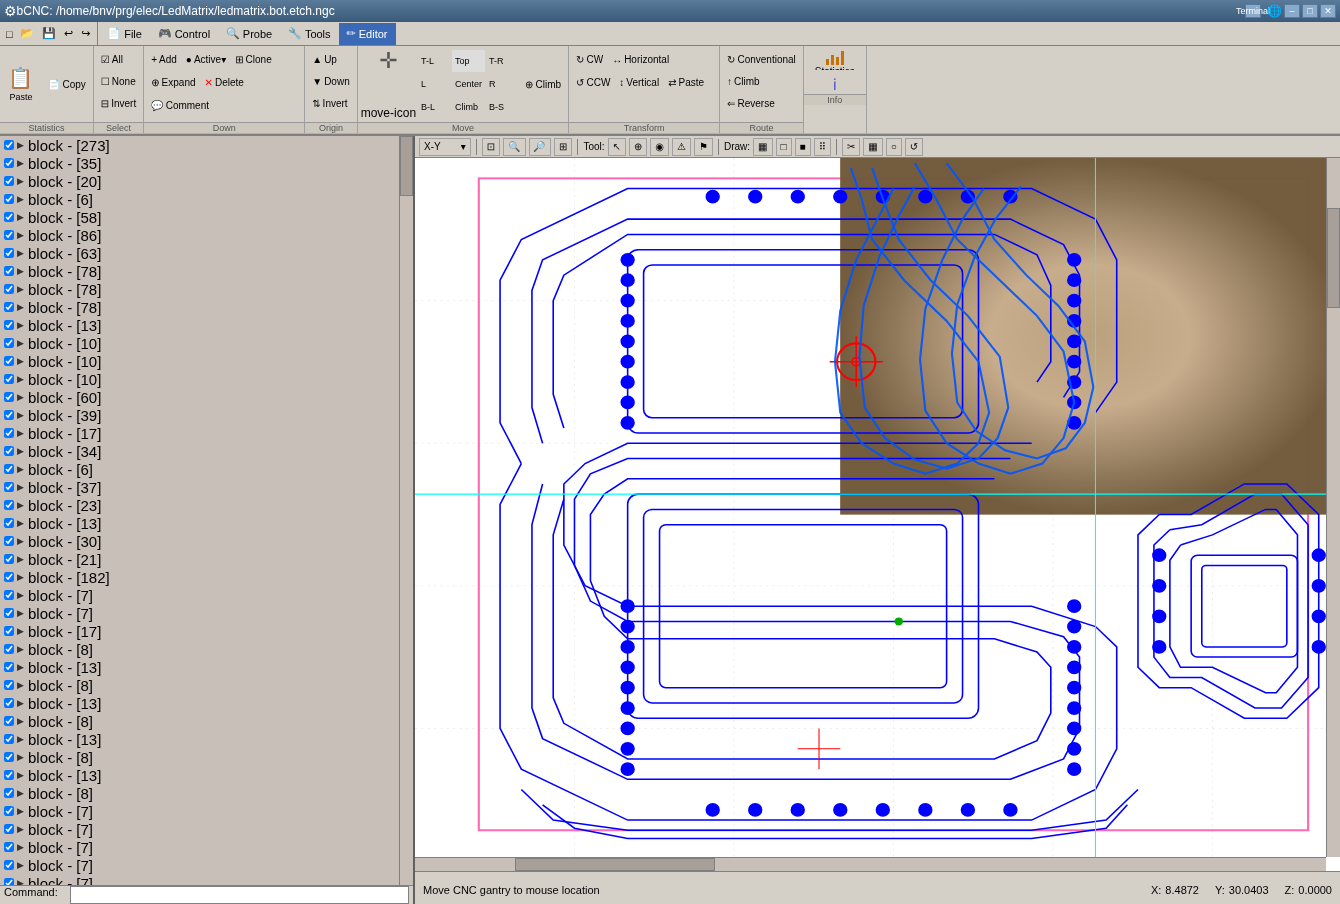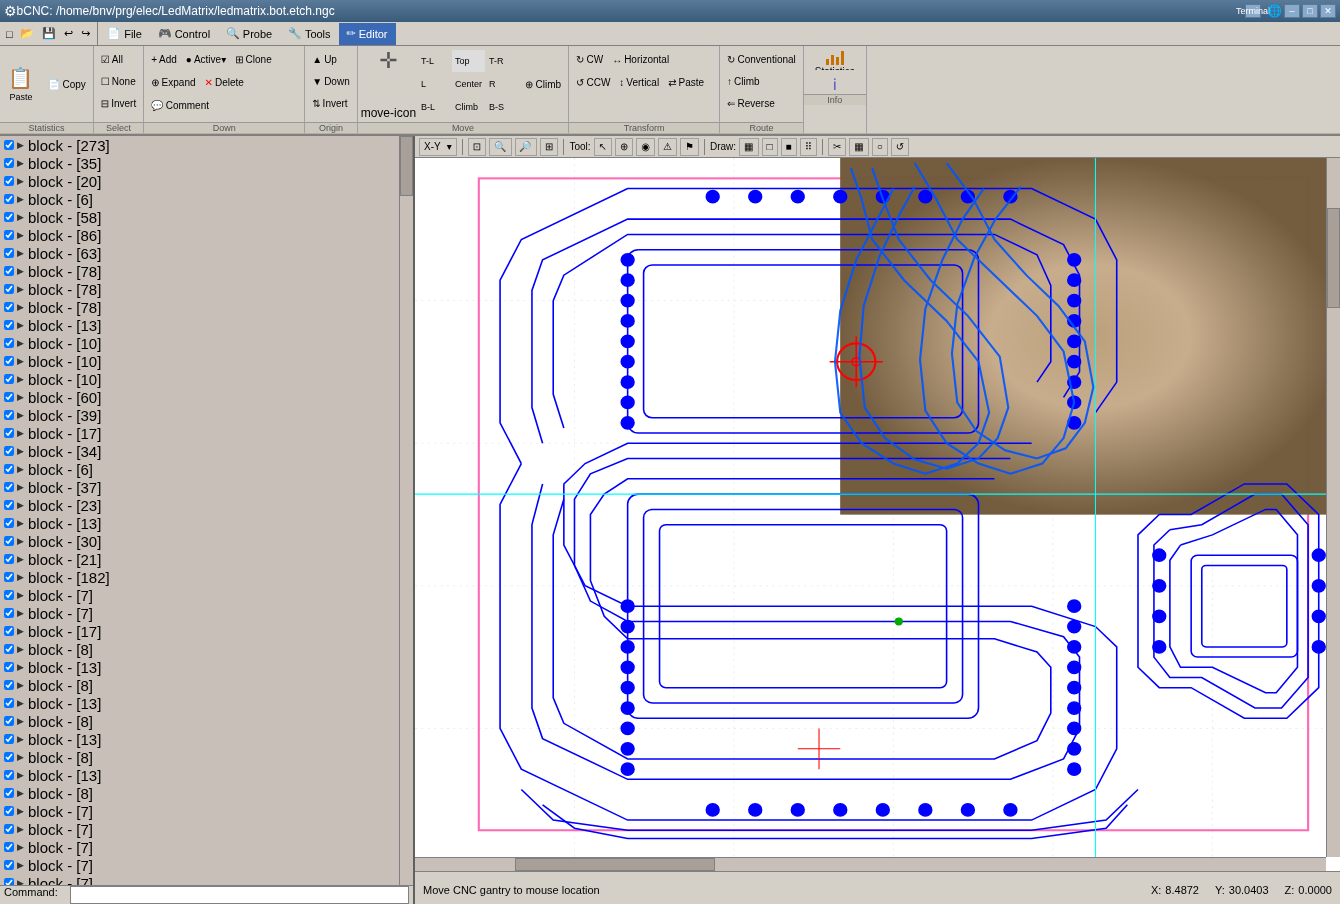--- a/index.html
+++ b/index.html
@@ -124,21 +124,21 @@
 
     .canvas-btn {
       background: #d4d0c8;
       border: 1px solid #a0a0a0;
       padding: 1px 4px;
       cursor: pointer;
       font-size: 10px;
       height: 18px;
       display: flex;
       align-items: center;
-      gap: 6px;
+      gap: 20px;
     }
 
     #canvas-view {
       width: 100%;
       height: calc(100% - 22px - 20px);
       position: relative;
       overflow: hidden;
       background: white;
     }
 

